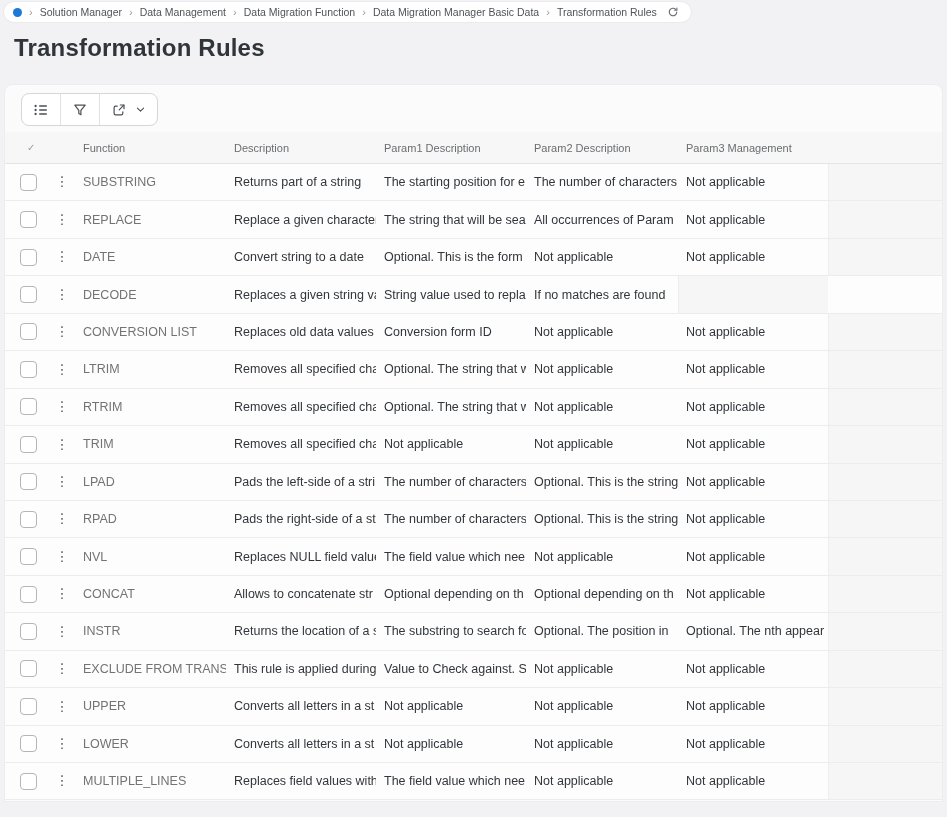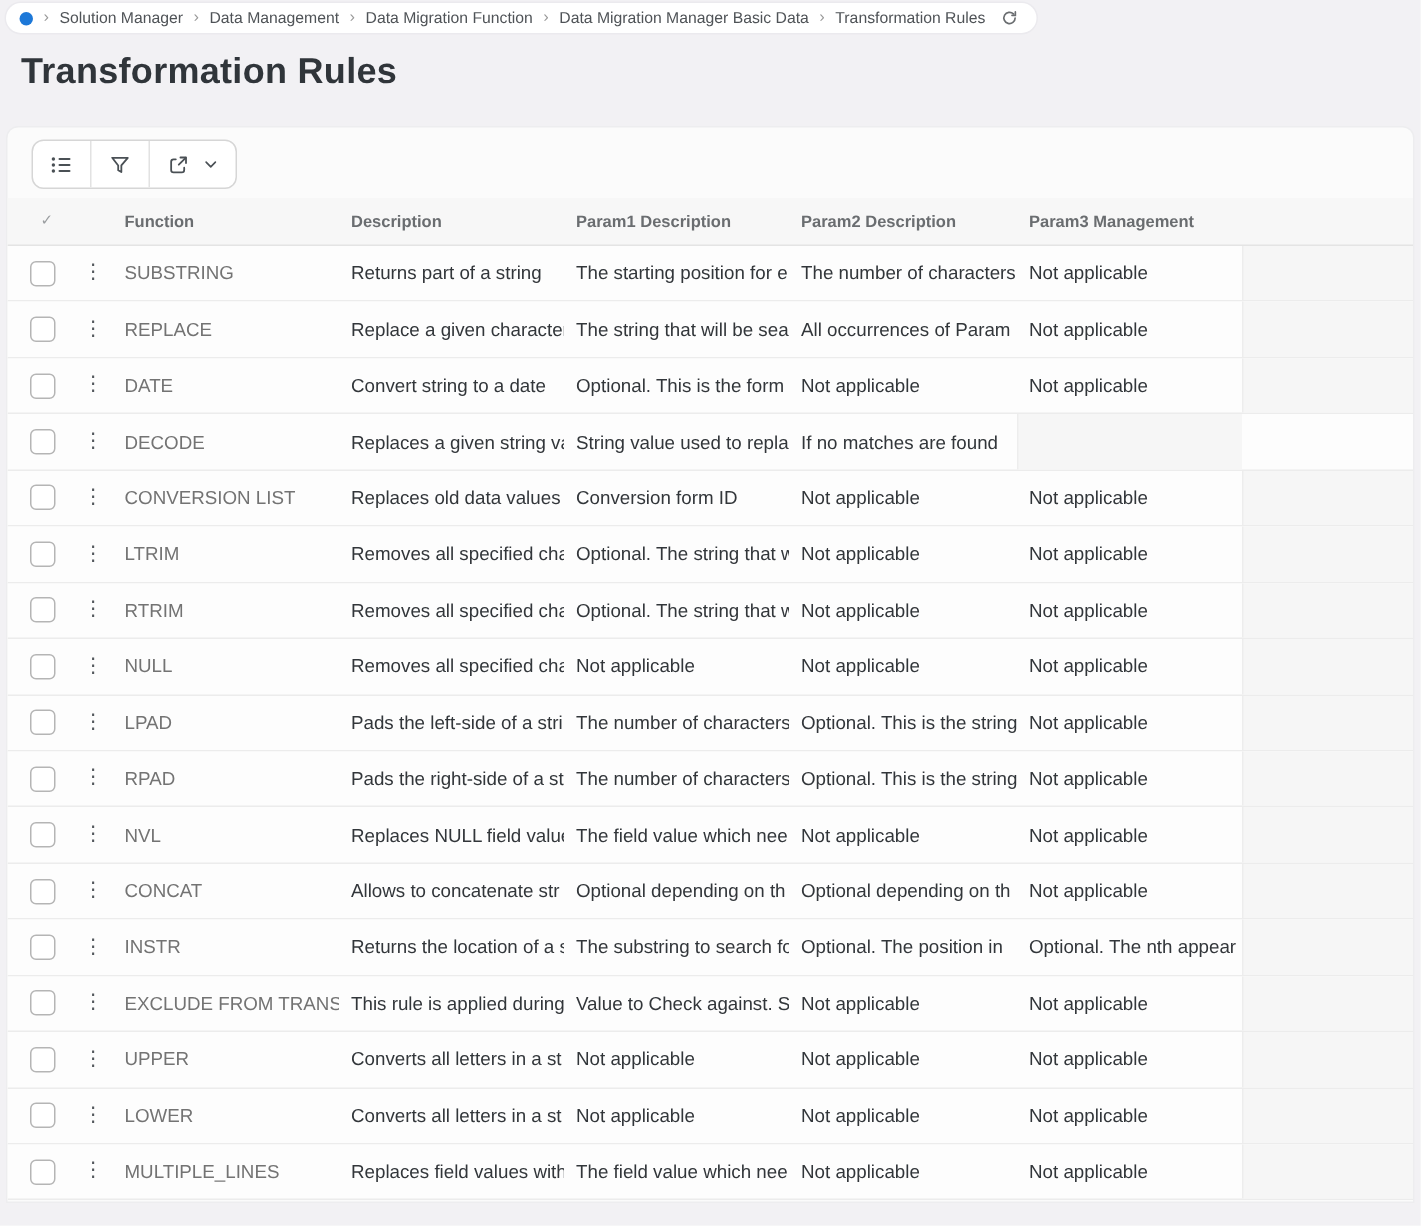--- a/index.html
+++ b/index.html
@@ -57,21 +57,21 @@
   .grid {
     display: grid;
     grid-template-columns: 44px 26px 151px 150px 150px 152px 150px 1fr;
     align-items: center;
   }
   .thead {
     height: 32px; background: #f7f7f7;
     border-bottom: 1px solid #e4e4e4;
     font-size: 11px; color: #6a6d70;
   }
-  .th { padding: 0 12px 0 8px; white-space: nowrap; overflow: hidden; cursor: pointer; font-weight: bold; }
+  .th { padding: 0 12px 0 8px; white-space: nowrap; overflow: hidden; cursor: pointer; }
   .th-check { padding-left: 22px; color: #9a9da0; font-size: 10px; cursor: pointer; }
 
   .row {
     height: 37.45px; background: #fdfdfd;
     border-bottom: 1px solid #ececec;
     font-size: 12.5px; color: #32363a;
     cursor: pointer;
   }
   .cell { padding: 0 12px 0 8px; white-space: nowrap; overflow: hidden; height: 100%; display: flex; align-items: center; }
   .c-check { padding: 0 0 0 15px; }
@@ -267,21 +267,21 @@
     <div class="cell c-fill"></div>
   </div>
 
   <div class="grid row">
     <div class="cell c-check">
       <span class="checkbox"></span>
     </div>
     <div class="cell c-kebab">
       <span class="kebab">⋮</span>
     </div>
-    <div class="cell c-func">NULL</div>
+    <div class="cell c-func">TRIM</div>
     <div class="cell c-desc">Removes all specified cha</div>
     <div class="cell c-p1">Not applicable</div>
     <div class="cell c-p2">Not applicable</div>
     <div class="cell c-p3">Not applicable</div>
     <div class="cell c-fill"></div>
   </div>
 
   <div class="grid row">
     <div class="cell c-check">
       <span class="checkbox"></span>

